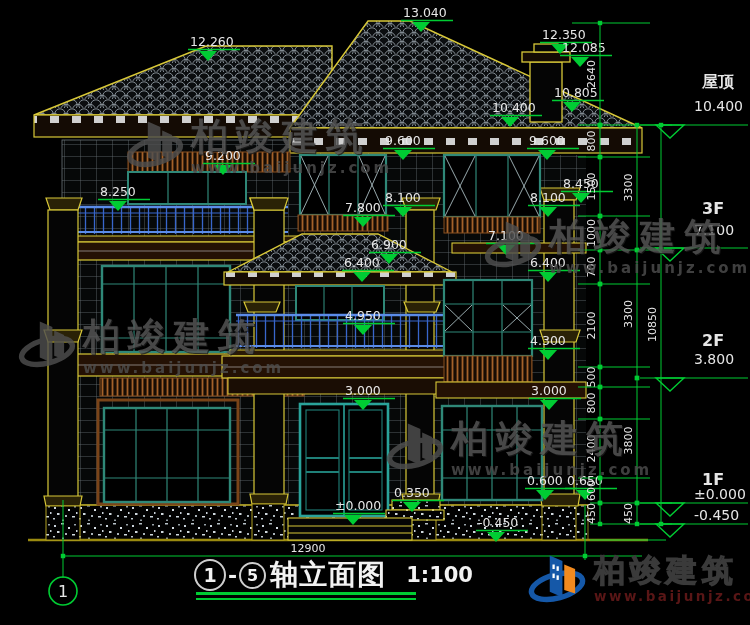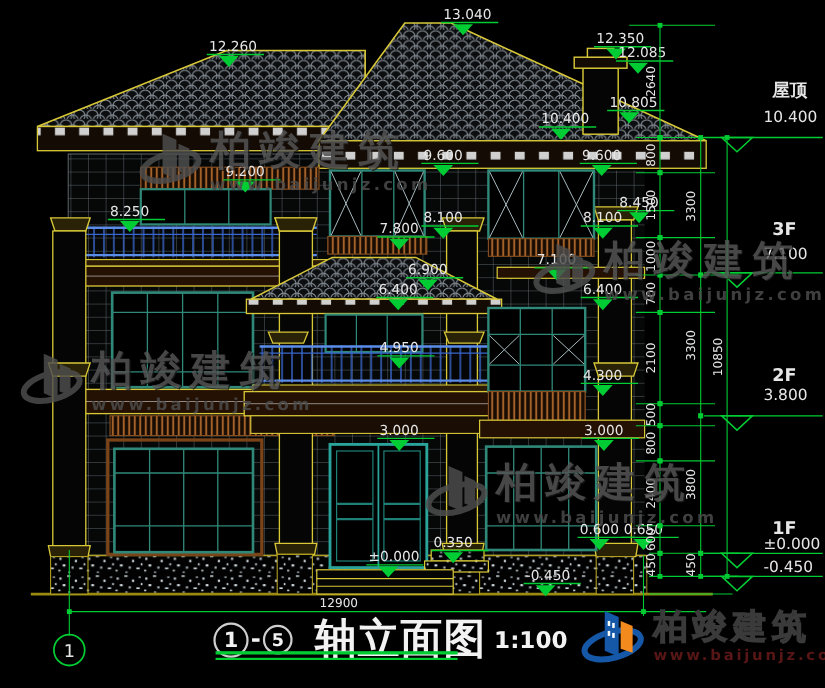--- a/index.html
+++ b/index.html
@@ -12,22 +12,22 @@
   .wm-name{font-size:37px;font-weight:bold;letter-spacing:8px;color:#575757;line-height:1;
            text-shadow:1px 1px 0 #1c1c1c;white-space:nowrap;}
   .wm-url{font-size:15px;font-weight:bold;letter-spacing:3px;color:#4e4e4e;margin-top:4px;white-space:nowrap;}
   
   .title-row{position:absolute;left:194px;top:556px;display:flex;align-items:center;color:#f2f2f2;}
   .bub{border:2.5px solid #cfcfcf;border-radius:50%;display:flex;align-items:center;justify-content:center;
        font-weight:bold;background:#000;box-sizing:border-box;}
   .bub-lg{width:32px;height:32px;font-size:19px;}
   .bub-sm{width:27px;height:27px;font-size:16px;}
   .tdash{font-size:22px;font-weight:bold;margin:0 2px;}
-  .title-text{font-size:38px;font-weight:bold;letter-spacing:1px;margin-left:20px;white-space:nowrap;}
-  .title-scale{font-size:21px;font-weight:bold;margin-left:7px;}
+  .title-text{font-size:28px;font-weight:bold;letter-spacing:1px;margin-left:4px;white-space:nowrap;}
+  .title-scale{font-size:21px;font-weight:bold;margin-left:20px;}
   .tline{position:absolute;left:196px;width:220px;background:#00cc33;}
   .tline1{top:592px;height:3px;}
   .tline2{top:598px;height:2px;}
   
   .logo{position:absolute;left:528px;top:548px;display:flex;align-items:center;gap:8px;}
   .logo-txt{display:flex;flex-direction:column;}
   .logo-name{font-size:31px;font-weight:bold;letter-spacing:5px;color:#1a1a1a;line-height:1.05;
              -webkit-text-stroke:1.2px #3a3a3a;text-shadow:0 0 1px #444;white-space:nowrap;}
   .logo-url{font-size:13.5px;font-weight:bold;letter-spacing:2.5px;color:#591616;margin-top:1px;white-space:nowrap;}
 </style>

